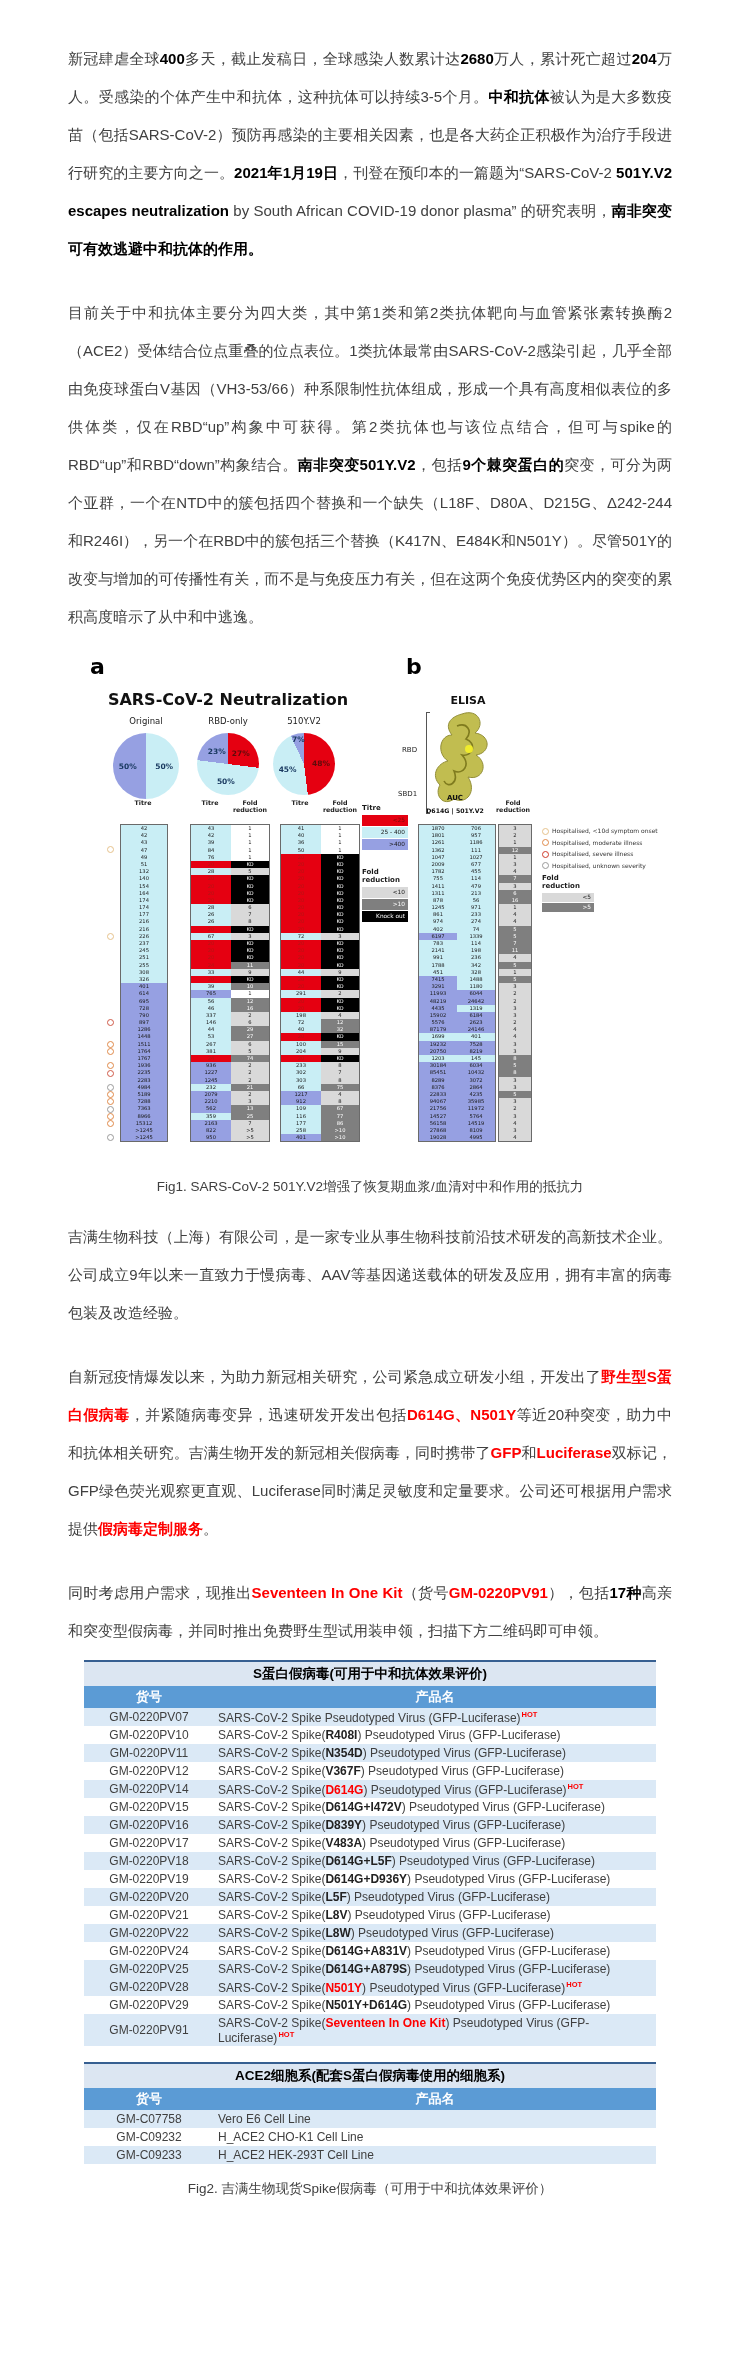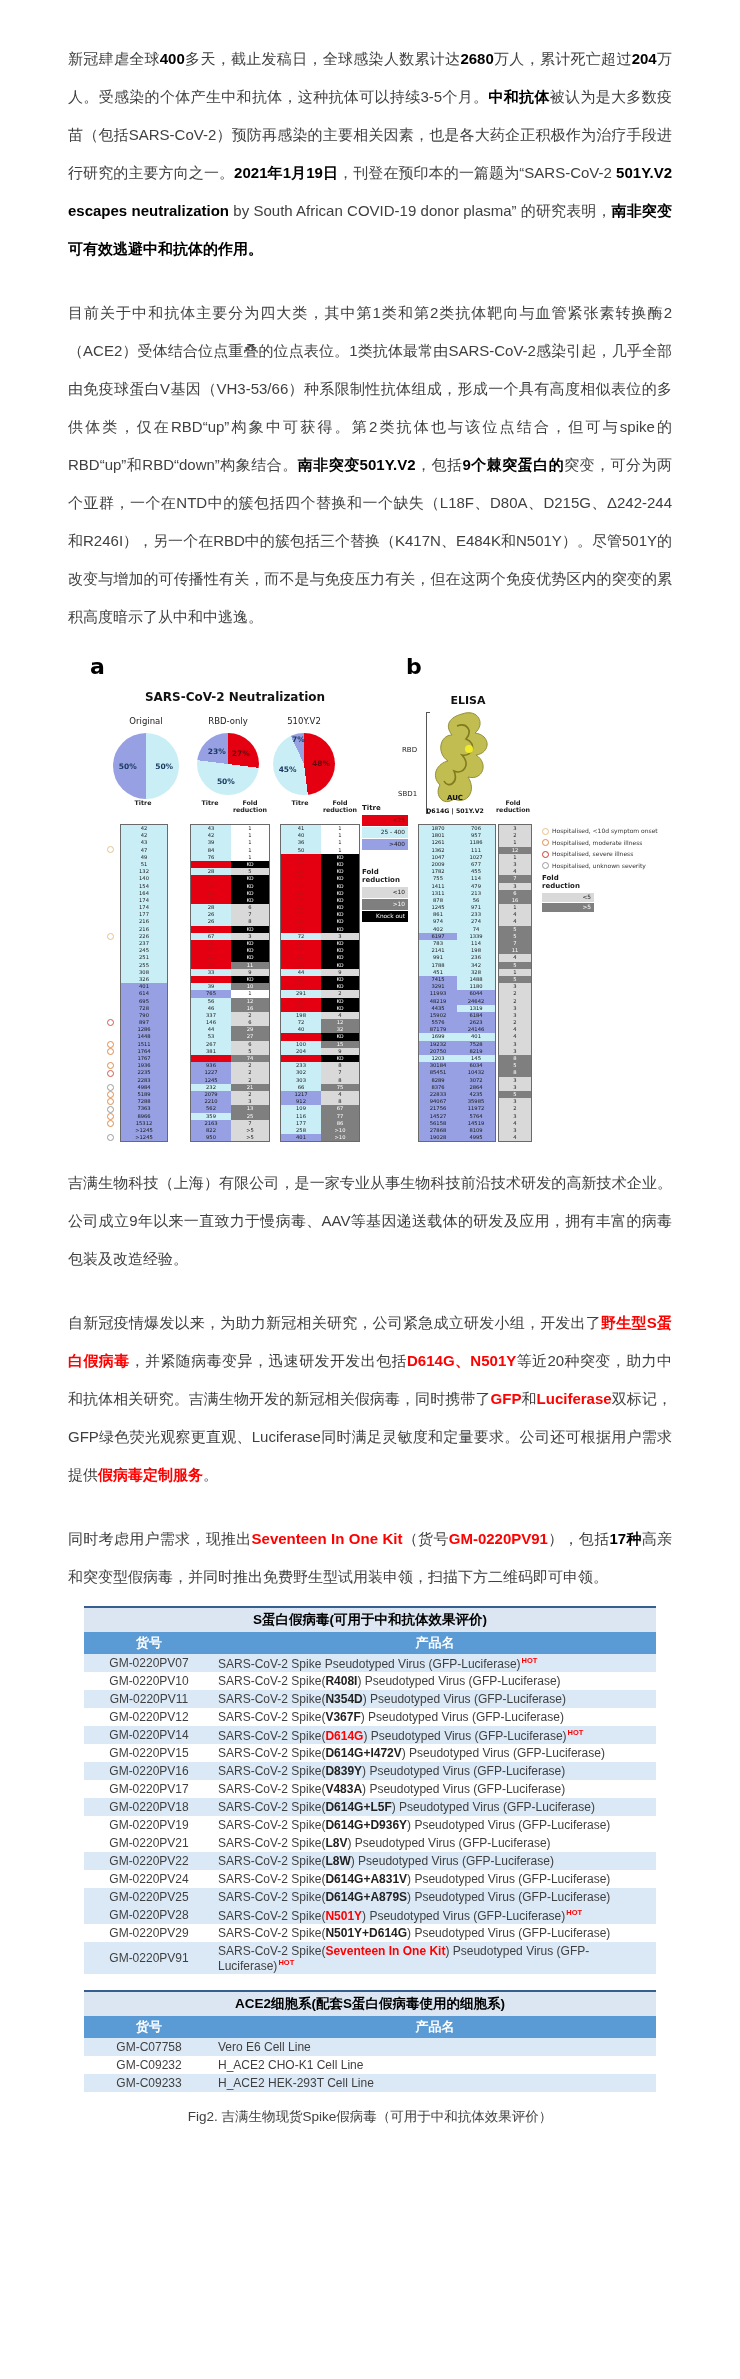--- a/index.html
+++ b/index.html
@@ -39,21 +39,21 @@
 </head>
 <body>
 
 <div style="padding-top:40px;">
   <p class="para"><span>新冠肆虐全球</span><span class="bd">400</span><span>多天，截止发稿日，全球感染人数累计达</span><span class="bd">2680</span><span>万人，累计死亡超过</span><span class="bd">204</span><span>万人。受感染的个体产生中和抗体，这种抗体可以持续3-5个月。</span><span class="bd">中和抗体</span><span>被认为是大多数疫苗（包括SARS-CoV-2）预防再感染的主要相关因素，也是各大药企正积极作为治疗手段进行研究的主要方向之一。</span><span class="bd">2021年1月19日</span><span>，刊登在预印本的一篇题为“SARS-CoV-2 </span><span class="bd">501Y.V2 escapes neutralization</span><span> by South African COVID-19 donor plasma” 的研究表明，</span><span class="bd">南非突变可有效逃避中和抗体的作用。</span></p>
   <p class="para"><span>目前关于中和抗体主要分为四大类，其中第1类和第2类抗体靶向与血管紧张素转换酶2（ACE2）受体结合位点重叠的位点表位。1类抗体最常由SARS-CoV-2感染引起，几乎全部由免疫球蛋白V基因（VH3-53/66）种系限制性抗体组成，形成一个具有高度相似表位的多供体类，仅在RBD“up”构象中可获得。第2类抗体也与该位点结合，但可与spike的RBD“up”和RBD“down”构象结合。</span><span class="bd">南非突变501Y.V2</span><span>，包括</span><span class="bd">9个棘突蛋白的</span><span>突变，可分为两个亚群，一个在NTD中的簇包括四个替换和一个缺失（L18F、D80A、D215G、Δ242-244和R246I），另一个在RBD中的簇包括三个替换（K417N、E484K和N501Y）。尽管501Y的改变与增加的可传播性有关，而不是与免疫压力有关，但在这两个免疫优势区内的突变的累积高度暗示了从中和中逃逸。</span></p>
 
   <div id="fig1-canvas">
       <div class="abs" style="left: 0px; top: -8px; font-size: 22px; font-weight: bold; color: rgb(0, 0, 0);">a</div>
       <div class="abs" style="left: 316px; top: -8px; font-size: 22px; font-weight: bold; color: rgb(0, 0, 0);">b</div>
-      <div class="abs" style="left: 20px; top: 28px; width: 250px; font-size: 12px; font-weight: bold; color: rgb(17, 17, 17); text-align: center;">SARS-CoV-2 Neutralization</div>
+      <div class="abs" style="left: 13px; top: 28px; width: 250px; font-size: 16px; font-weight: bold; color: rgb(17, 17, 17); text-align: center;">SARS-CoV-2 Neutralization</div>
       <div class="abs pietitle" style="left: 56px; top: 54px;">Original</div>
       <div class="pie" style="left: 23px; top: 71px; width: 66px; height: 66px; background: conic-gradient(rgb(201, 238, 245) 0%, rgb(201, 238, 245) 50%, rgb(150, 160, 226) 50%, rgb(150, 160, 226) 100%);"></div>
       <span class="pielab" style="left: 74.15px; top: 104px;">50%</span>
       <span class="pielab" style="left: 37.85px; top: 104px;">50%</span>
       <div class="abs pietitle" style="left: 138px; top: 54px;">RBD-only</div>
       <div class="pie" style="left: 107px; top: 71px; width: 62px; height: 62px; background: conic-gradient(rgb(229, 0, 17) 0%, rgb(229, 0, 17) 27%, rgb(201, 238, 245) 27%, rgb(201, 238, 245) 77%, rgb(150, 160, 226) 77%, rgb(150, 160, 226) 100%);"></div>
       <span class="pielab" style="left: 150.789px; top: 90.7246px; color: rgb(94, 11, 11);">27%</span>
       <span class="pielab" style="left: 135.863px; top: 118.916px;">50%</span>
       <span class="pielab" style="left: 126.725px; top: 89.2106px;">23%</span>
       <div class="abs pietitle" style="left: 214px; top: 54px;">510Y.V2</div>
@@ -485,20 +485,21 @@
       <div class="hosprow" style="left: 452px; top: 164px; position: absolute;"><span class="hospdot" style="border: 1.4px solid rgb(230, 194, 140);"></span><span>Hospitalised, &lt;10d symptom onset</span></div>
       <div class="hosprow" style="left: 452px; top: 175.5px; position: absolute;"><span class="hospdot" style="border: 1.4px solid rgb(224, 138, 74);"></span><span>Hospitalised, moderate illness</span></div>
       <div class="hosprow" style="left: 452px; top: 187px; position: absolute;"><span class="hospdot" style="border: 1.4px solid rgb(207, 58, 42);"></span><span>Hospitalised, severe illness</span></div>
       <div class="hosprow" style="left: 452px; top: 198.5px; position: absolute;"><span class="hospdot" style="border: 1.4px solid rgb(154, 154, 154);"></span><span>Hospitalised, unknown severity</span></div>
       <div class="abs lgbox" style="left: 452px; top: 212px; width: 52px;">
         <div class="lgtitle">Fold reduction</div>
         <div class="lgrow" style="background: rgb(217, 217, 217); height: 9px; line-height: 9px; color: rgb(26, 26, 26);">&lt;5</div>
         <div class="lgrow" style="background: rgb(127, 127, 127); height: 9px; line-height: 9px; color: rgb(255, 255, 255);">&gt;5</div>
       </div>
     </div>
+  <div class="figcap">Fig1. SARS-CoV-2 501Y.V2增强了恢复期血浆/血清对中和作用的抵抗力</div>
 
   <p class="para"><span>吉满生物科技（上海）有限公司，是一家专业从事生物科技前沿技术研发的高新技术企业。公司成立9年以来一直致力于慢病毒、AAV等基因递送载体的研发及应用，拥有丰富的病毒包装及改造经验。</span></p>
   <p class="para"><span>自新冠疫情爆发以来，为助力新冠相关研究，公司紧急成立研发小组，开发出了</span><span class="rd">野生型S蛋白假病毒</span><span>，并紧随病毒变异，迅速研发开发出包括</span><span class="rd">D614G、N501Y</span><span>等近20种突变，助力中和抗体相关研究。吉满生物开发的新冠相关假病毒，同时携带了</span><span class="rd">GFP</span><span>和</span><span class="rd">Luciferase</span><span>双标记，GFP绿色荧光观察更直观、Luciferase同时满足灵敏度和定量要求。公司还可根据用户需求提供</span><span class="rd">假病毒定制服务</span><span>。</span></p>
   <p class="para" style="margin-bottom:10px;"><span>同时考虑用户需求，现推出</span><span class="rd">Seventeen In One Kit</span><span>（货号</span><span class="rd">GM-0220PV91</span><span>），包括</span><span class="bd">17种</span><span>高亲和突变型假病毒，并同时推出免费野生型试用装申领，扫描下方二维码即可申领。</span></p>
 
   <div class="ptable-wrap">
     <div class="tbl-title">S蛋白假病毒(可用于中和抗体效果评价)</div>
     <table class="ptable">
       <thead>
         <tr>
@@ -540,20 +541,24 @@
             <td class="pname"><span>SARS-CoV-2 Spike(</span><span class="bd2">V483A</span><span>) Pseudotyped Virus (GFP-Luciferase)</span></td>
           </tr>
           <tr class="odd">
             <td class="code">GM-0220PV18</td>
             <td class="pname"><span>SARS-CoV-2 Spike(</span><span class="bd2">D614G+L5F</span><span>) Pseudotyped Virus (GFP-Luciferase)</span></td>
           </tr>
           <tr class="even">
             <td class="code">GM-0220PV19</td>
             <td class="pname"><span>SARS-CoV-2 Spike(</span><span class="bd2">D614G+D936Y</span><span>) Pseudotyped Virus (GFP-Luciferase)</span></td>
           </tr>
+          <tr class="odd">
+            <td class="code">GM-0220PV20</td>
+            <td class="pname"><span>SARS-CoV-2 Spike(</span><span class="bd2">L5F</span><span>) Pseudotyped Virus (GFP-Luciferase)</span></td>
+          </tr>
           <tr class="even">
             <td class="code">GM-0220PV21</td>
             <td class="pname"><span>SARS-CoV-2 Spike(</span><span class="bd2">L8V</span><span>) Pseudotyped Virus (GFP-Luciferase)</span></td>
           </tr>
           <tr class="odd">
             <td class="code">GM-0220PV22</td>
             <td class="pname"><span>SARS-CoV-2 Spike(</span><span class="bd2">L8W</span><span>) Pseudotyped Virus (GFP-Luciferase)</span></td>
           </tr>
           <tr class="even">
             <td class="code">GM-0220PV24</td>

